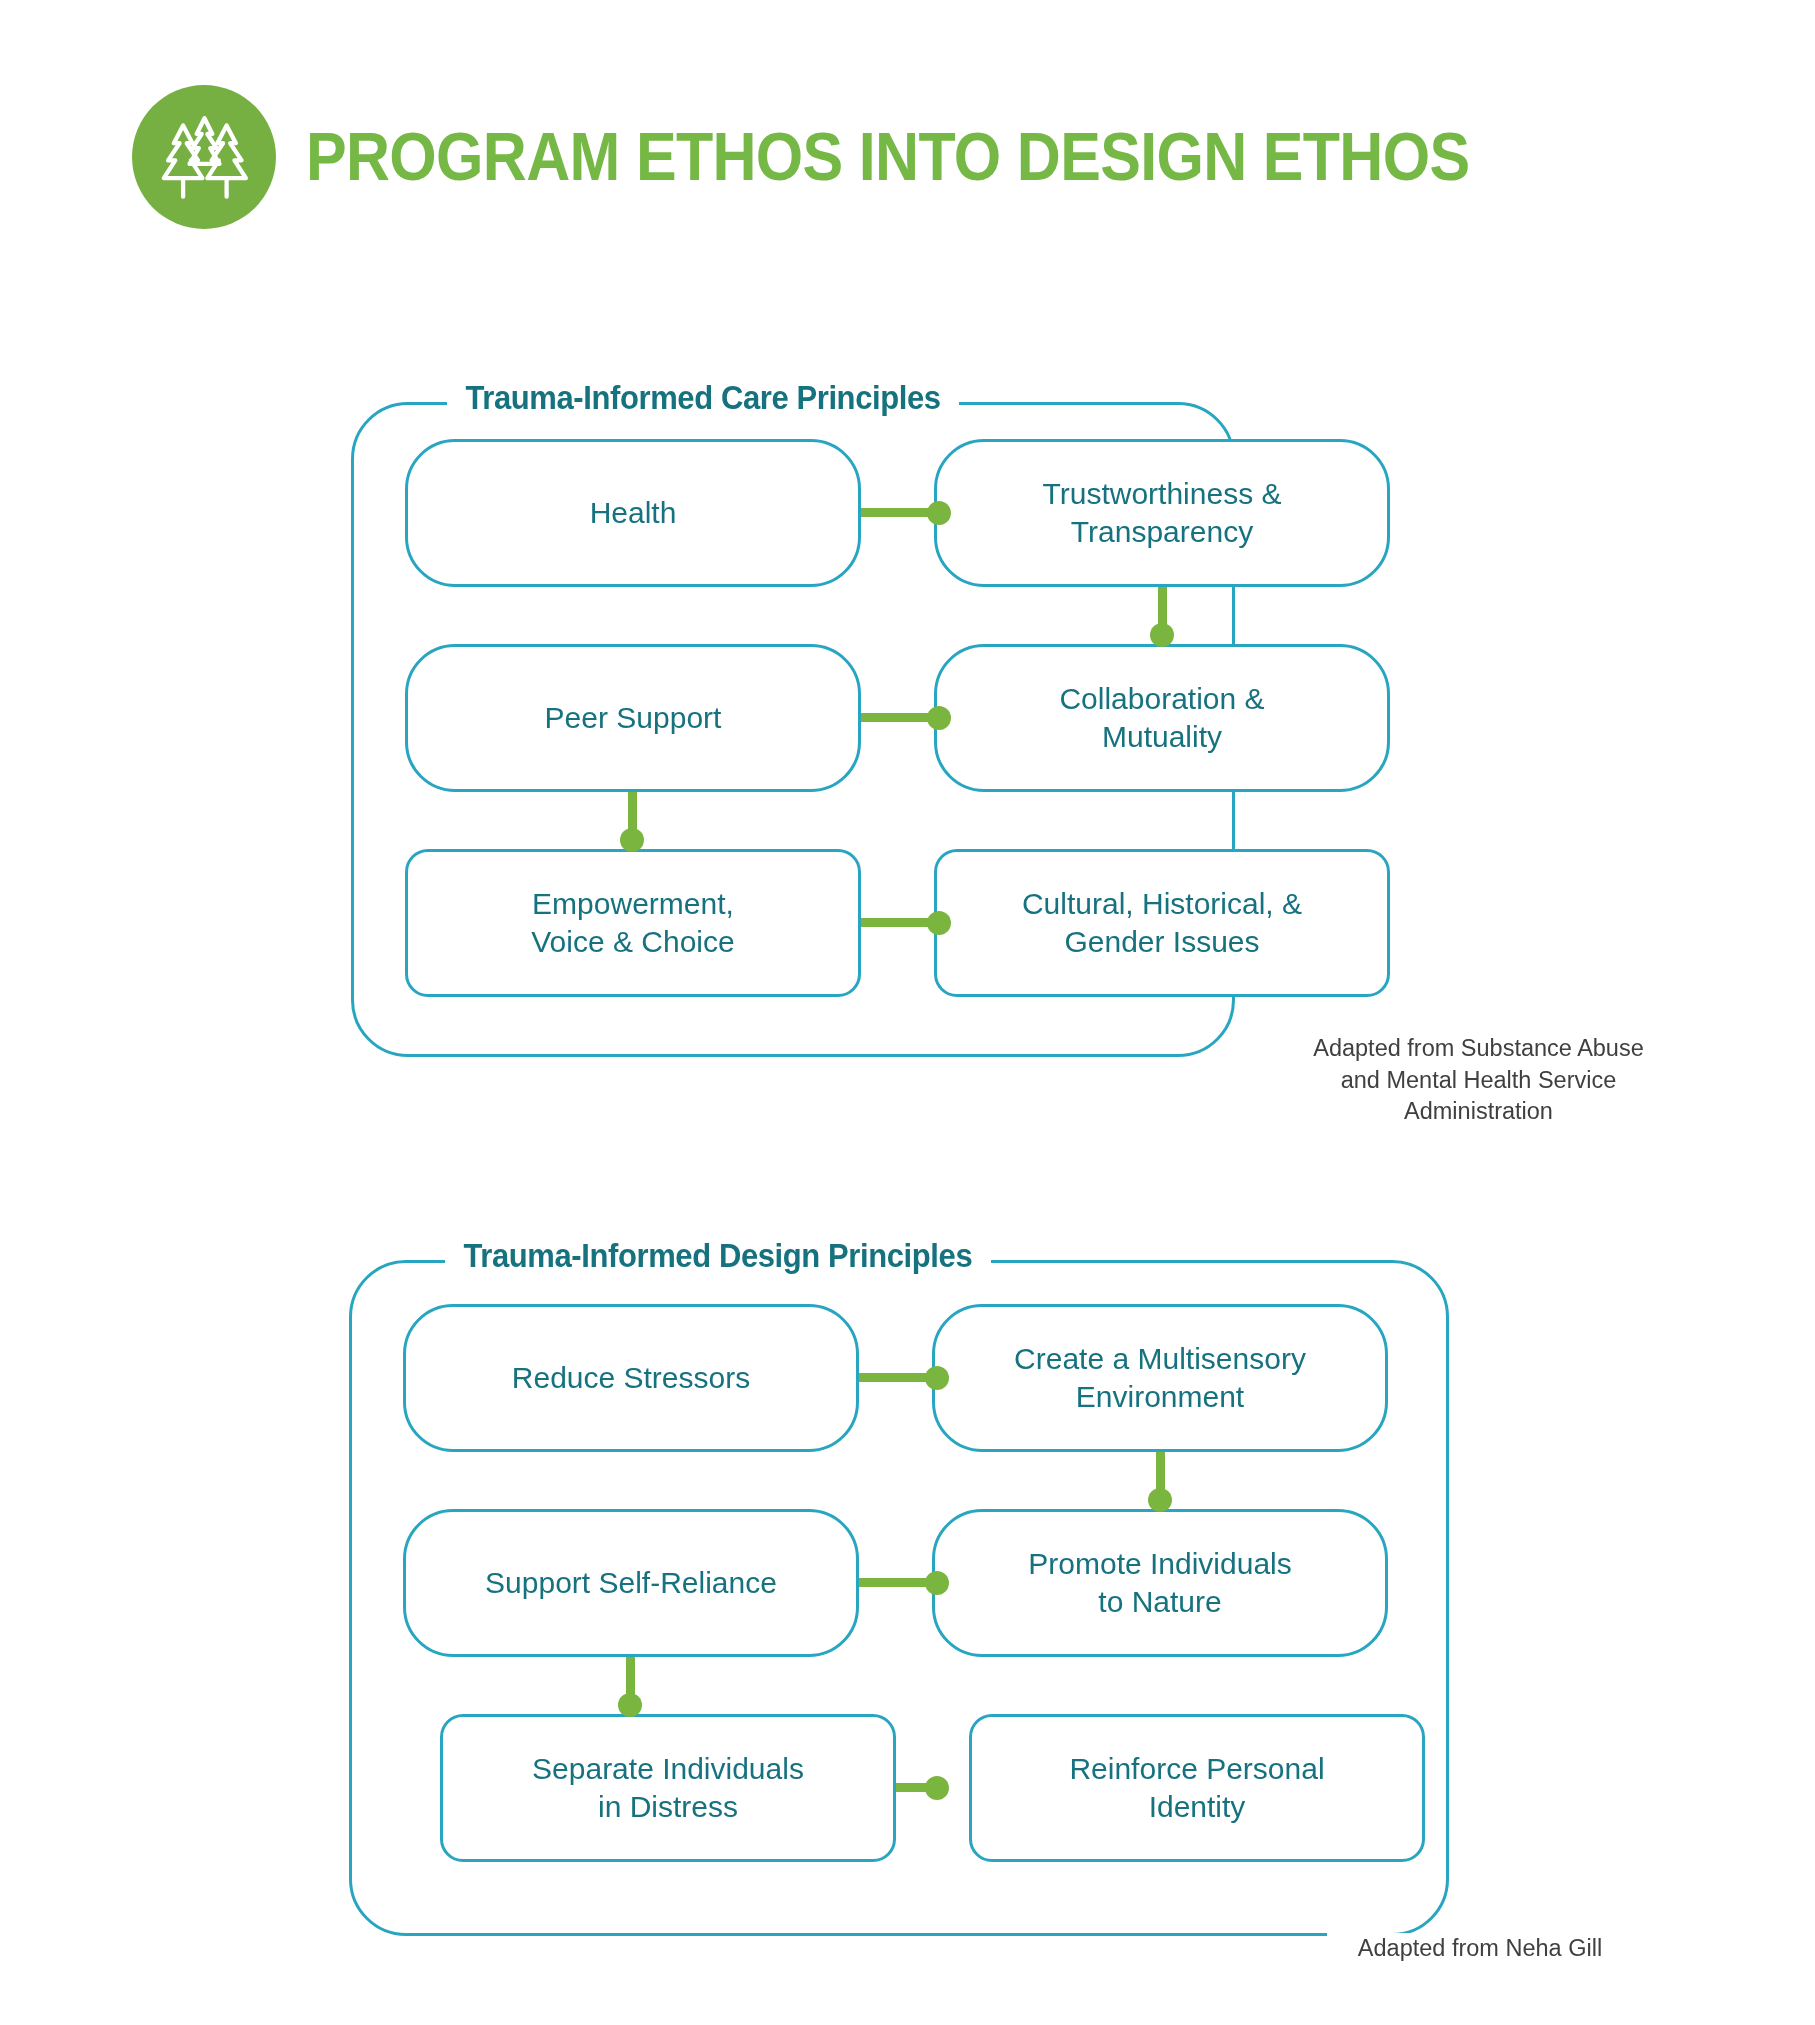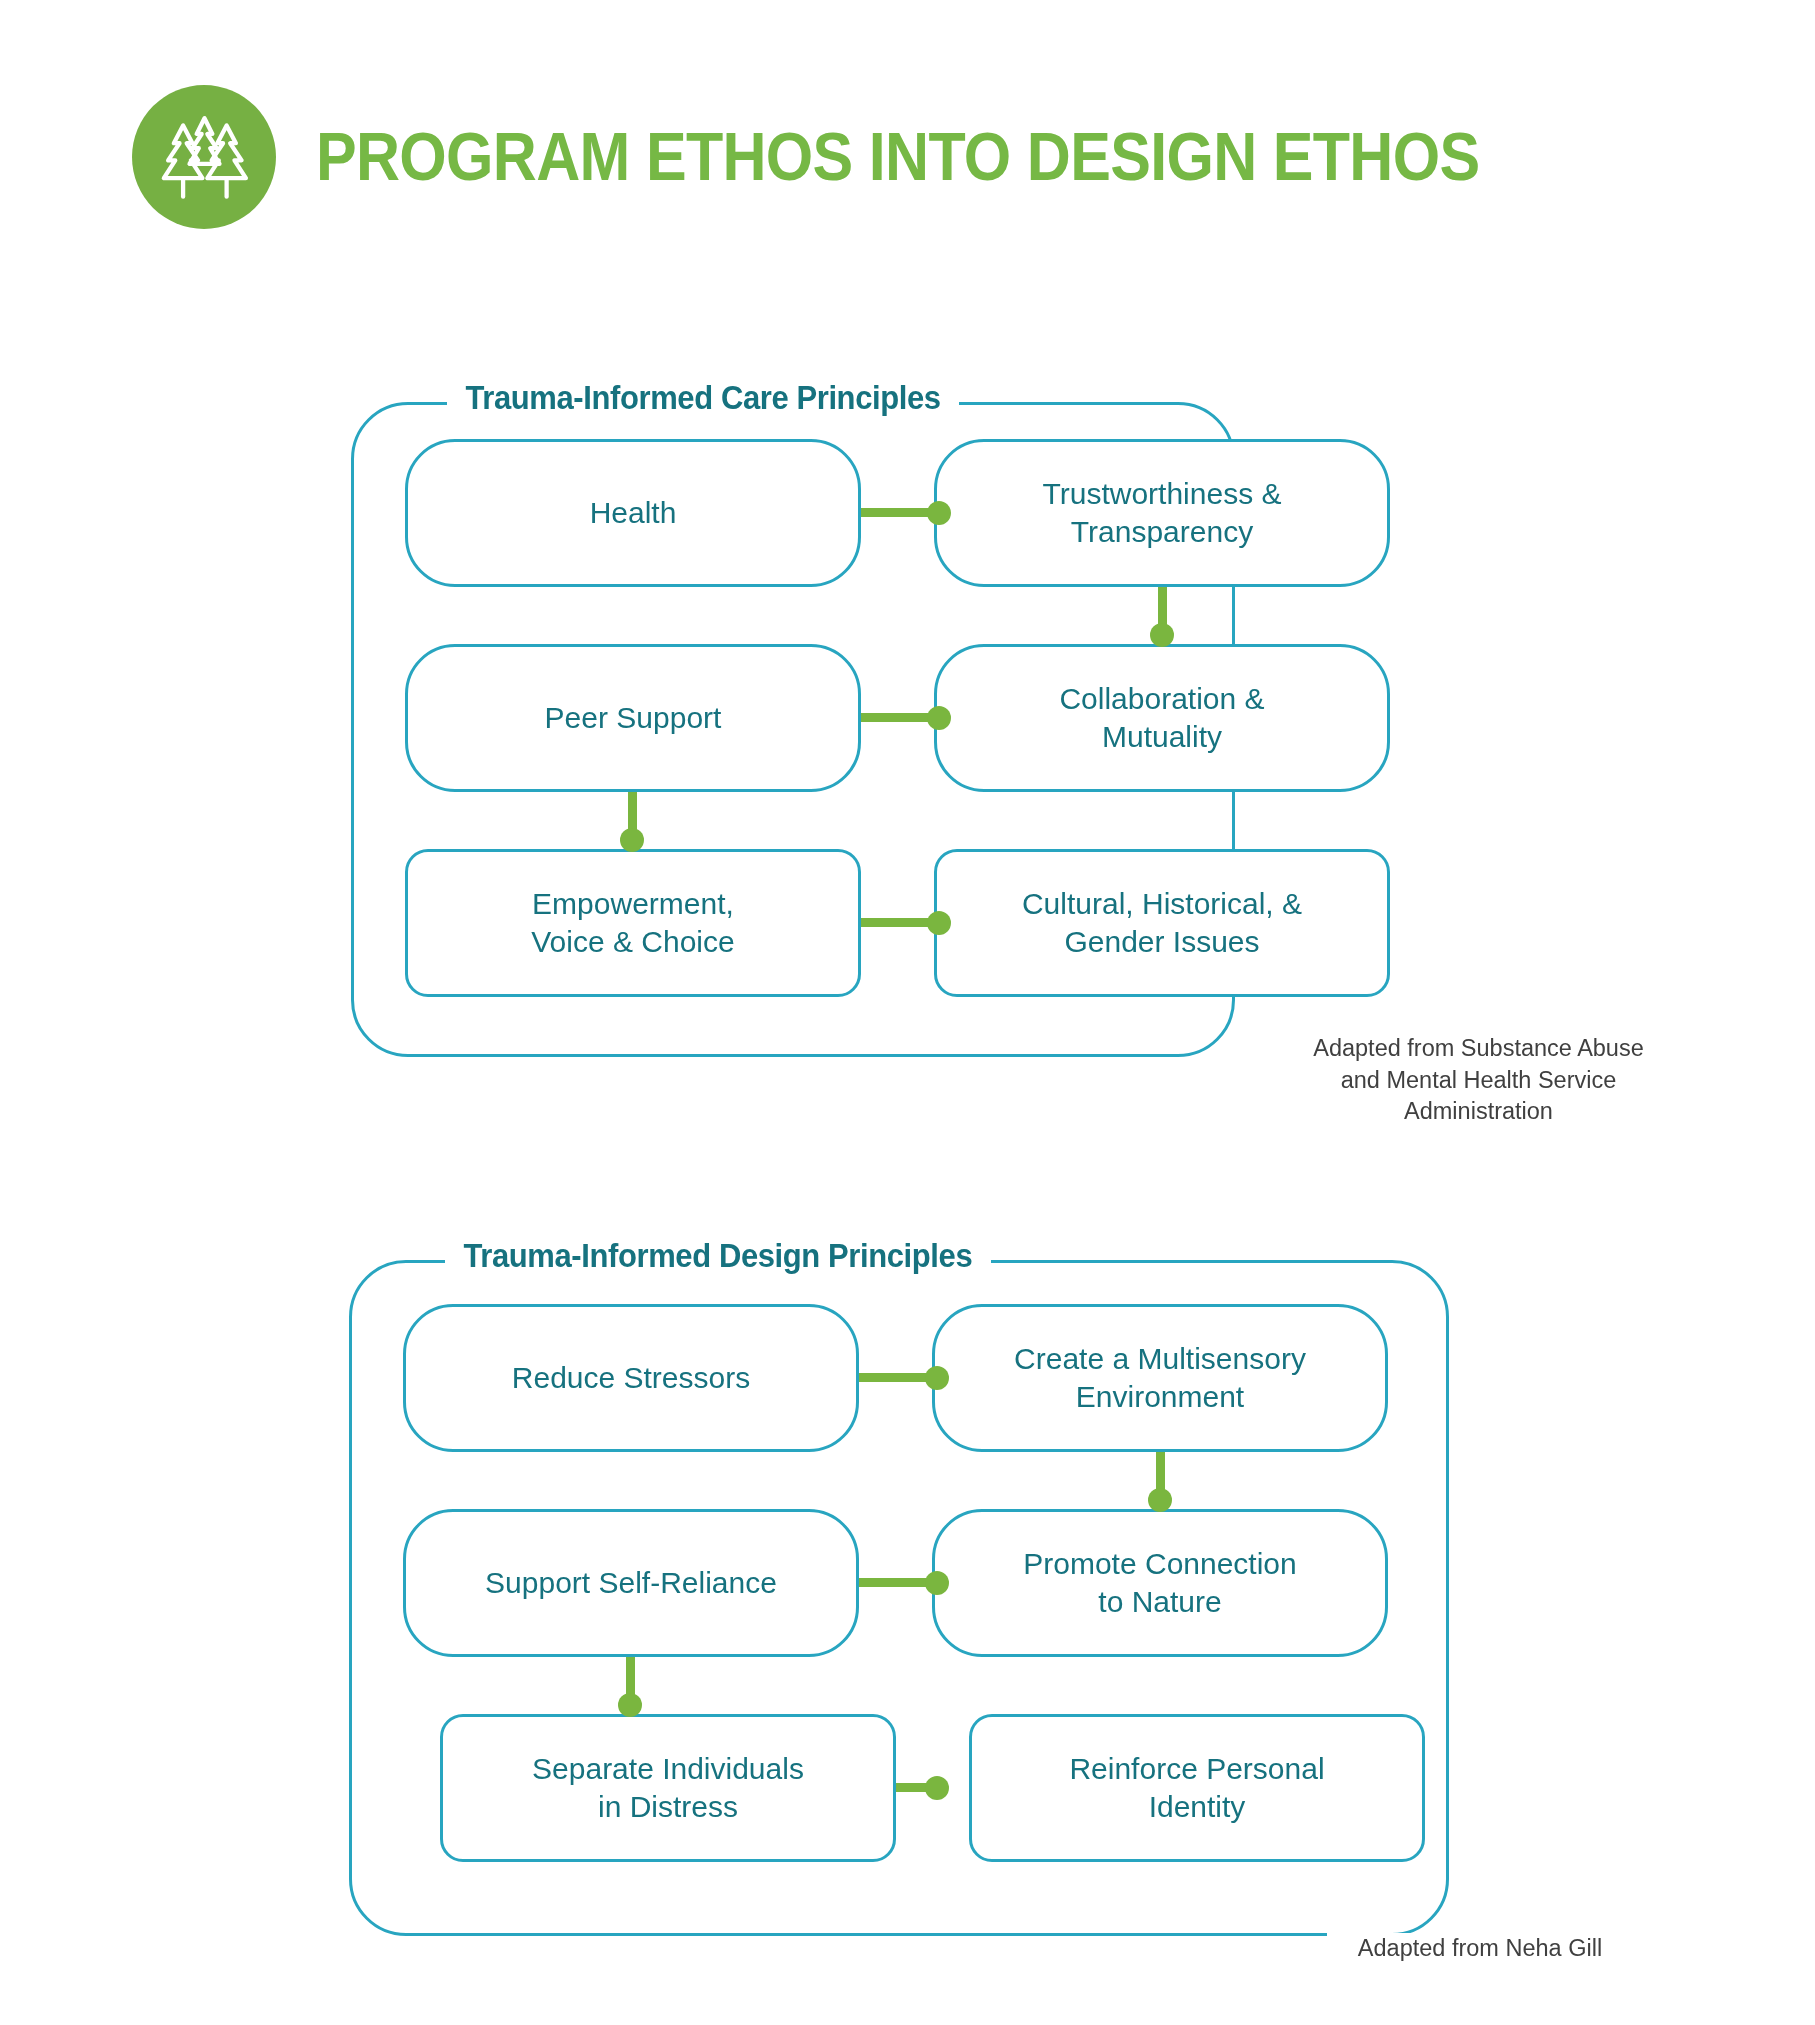--- a/index.html
+++ b/index.html
@@ -7,21 +7,21 @@
     width: 1815px; height: 2025px;
     background: #ffffff;
     font-family: "Liberation Sans", sans-serif;
     overflow: hidden;
   }
   .page { position: relative; width: 1815px; height: 2025px; }
 
   
   .header {
     position: absolute; left: 132px; top: 85px;
-    display: flex; align-items: center; gap: 40px;
+    display: flex; align-items: center; gap: 30px;
   }
   .logo-badge {
     width: 144px; height: 144px; border-radius: 50%;
     background: #76B043;
     display: flex; align-items: center; justify-content: center;
     flex: none;
   }
   .logo-badge svg { display: block; }
   .header-title {
     font-size: 61px;
@@ -199,21 +199,21 @@
       <div class="conn-dot" id="cd-des-3"></div>
       <div class="conn-v" id="cv-des-1"></div>
       <div class="conn-dot" id="cd-des-v1"></div>
       <div class="conn-v" id="cv-des-2"></div>
       <div class="conn-dot" id="cd-des-v2"></div>
 
       <div class="pill col-l row-1">Reduce Stressors</div>
       <div class="pill col-r row-1">Create a Multisensory
 Environment</div>
       <div class="pill col-l row-2">Support Self-Reliance</div>
-      <div class="pill col-r row-2">Promote Connection
+      <div class="pill col-r row-2">Promote Individuals
 to Nature</div>
       <div class="pill col-l row-3">Separate Individuals
 in Distress</div>
       <div class="pill col-r row-3">Reinforce Personal
 Identity</div>
     </div>
 
     <div class="panel-credit" id="credit-design">Adapted from Neha Gill</div>
   </div>
 

